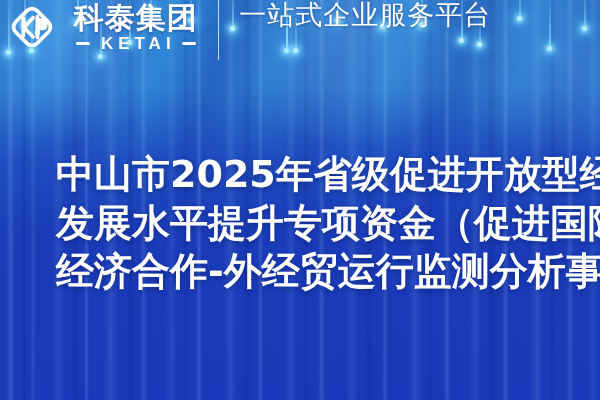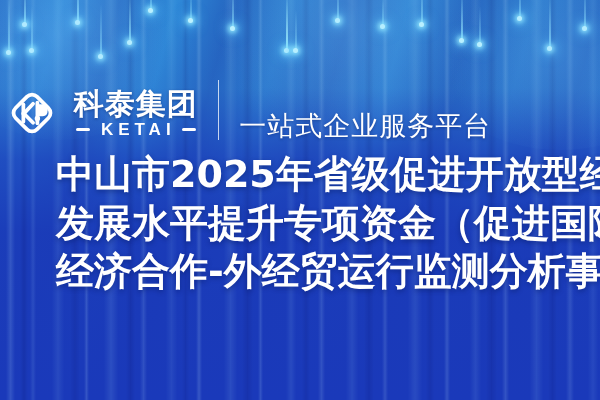--- a/index.html
+++ b/index.html
@@ -75,21 +75,21 @@
 
   
   .bloom { position:absolute; border-radius:50%; pointer-events:none; }
 
   
   #header {
     position:absolute;
     left:0; top:0;
     width:496px; height:140px;
     display:flex;
-    align-items:flex-end;
+    align-items:flex-start;
     justify-content:center;
     z-index:6;
   }
 
   .brand {
     display:flex;
     align-items:center;
     gap:15px;
   }
 

